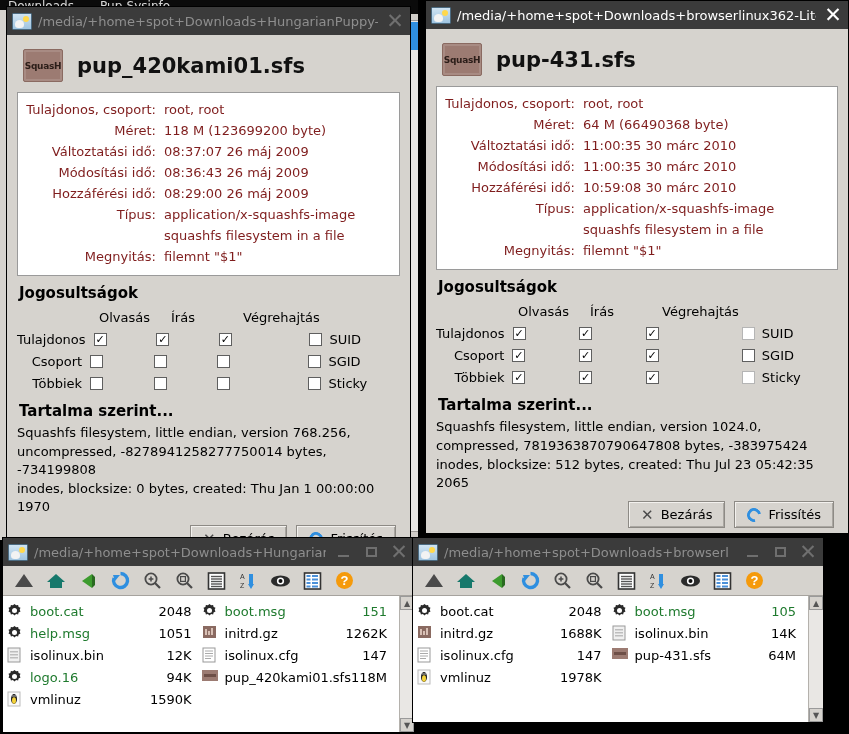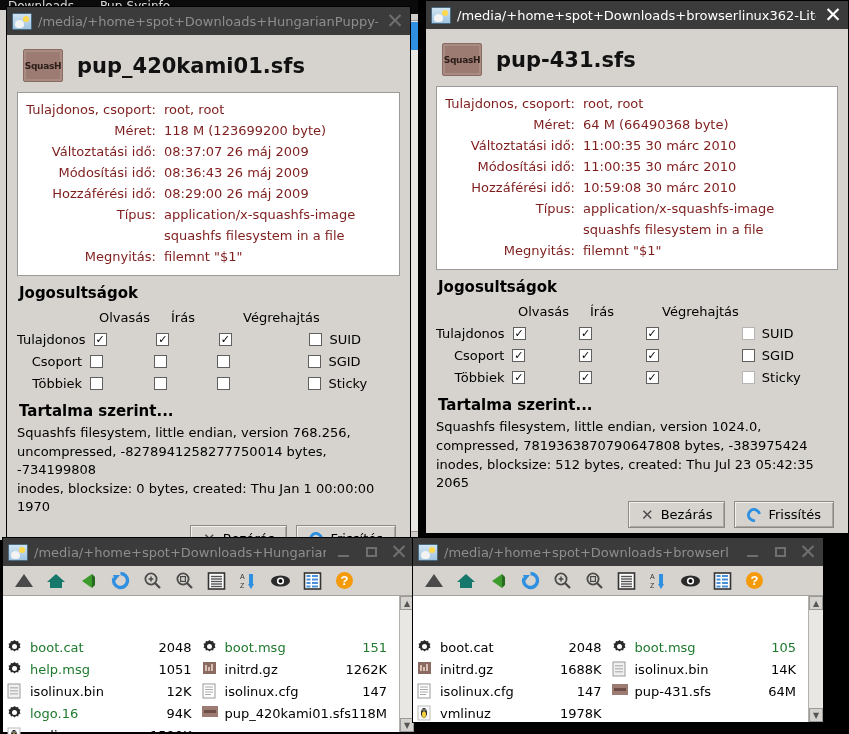--- a/index.html
+++ b/index.html
@@ -111,21 +111,21 @@
     height: 30px; background: #d6d3ce; border-bottom: 1px solid #a6a39e;
     display: flex; align-items: center; gap: 10px; padding: 0 10px;
   }
   .tb-icon { width: 22px; height: 22px; display: flex; align-items: center; justify-content: center; cursor: pointer; }
 
   .fm-list {
     position: absolute; left: 0; right: 0; top: 58px; bottom: 0;
     background: #fff; display: flex;
   }
   .fm-cols { flex: 1; display: flex; padding: 4px 2px 2px 4px; }
-  .fm-col { flex: 1; margin-top: 36px; }
+  .fm-col { flex: 1; }
   .fm-item { display: flex; align-items: center; height: 22px; font-size: 13px; }
   .fm-item .ficon { width: 17px; height: 16px; flex: 0 0 auto; margin-right: 6px; }
   .fm-item .fname { flex: 1; white-space: nowrap; overflow: hidden; }
   .fm-item .fsize { padding-right: 10px; white-space: nowrap; color: #000; }
   .fname.green { color: #1f7a2e; }
   .fname.black { color: #000; }
   .fsize.green { color: #1f7a2e; }
 
   .fm-scroll { width: 15px; background: #e9e7e4; border-left: 1px solid #b4b1ac; position: relative; }
   .sb-arrow {

